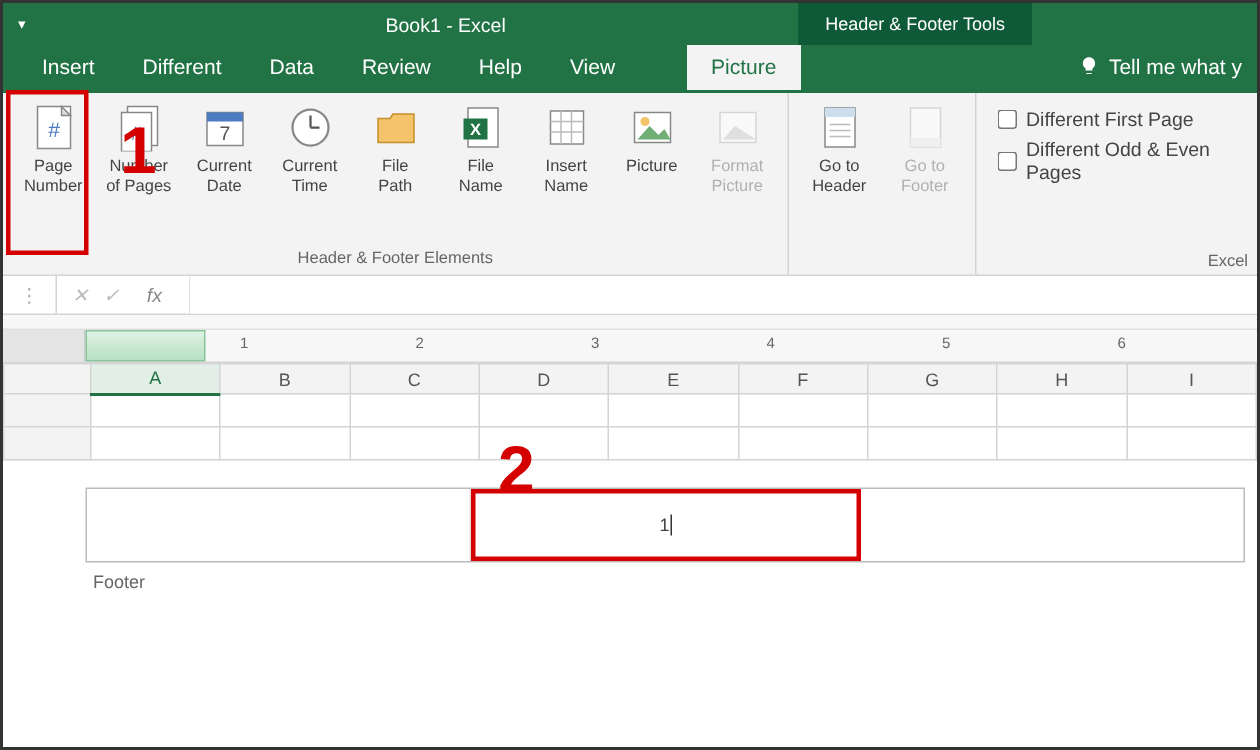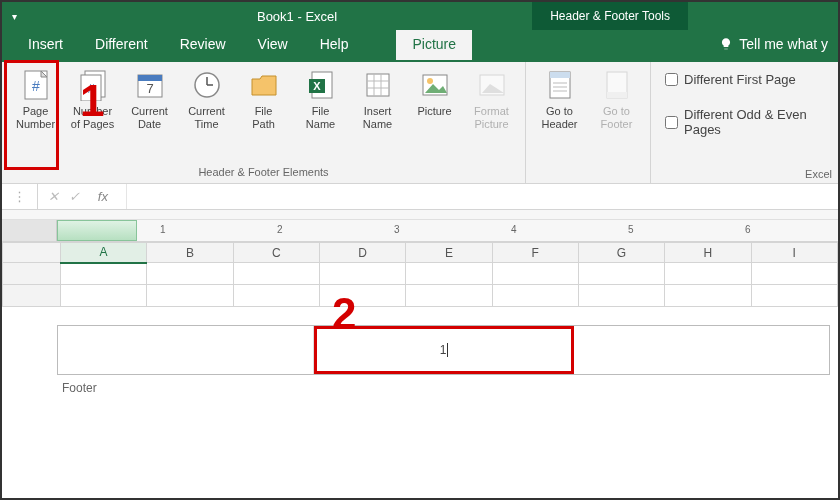--- a/index.html
+++ b/index.html
@@ -22,21 +22,21 @@
 
   
   .ribbon { background: #f3f3f3; height: 122px; border-bottom: 1px solid #d4d4d4; display: flex; position: relative; }
   .group { display: flex; flex-direction: column; border-right: 1px solid #d4d4d4; padding: 4px 6px 2px 6px; }
   .group .row { display: flex; gap: 2px; }
   .group .label { font-size: 11px; color: #666; text-align: center; margin-top: auto; padding-bottom: 3px; }
   .rb-btn { display: flex; flex-direction: column; align-items: center; width: 55px; padding: 2px 0; font-size: 11px; color: #444; line-height: 1.2; text-align: center; cursor: pointer; }
   .rb-btn .ico { width: 34px; height: 34px; margin-bottom: 3px; display:flex; align-items:center; justify-content:center; }
   .rb-btn.disabled { color: #b0b0b0; }
   .rb-btn.disabled .ico { filter: grayscale(100%); opacity: 0.5; }
-  .options-group { display:flex; flex-direction:column; gap:20px; padding:10px 10px 2px 14px; font-size: 13px; color:#444; }
+  .options-group { display:flex; flex-direction:column; gap:5px; padding:10px 10px 2px 14px; font-size: 13px; color:#444; }
   .options-group label { display:flex; align-items:center; gap:6px; }
   .options-label { position:absolute; right:6px; bottom:3px; font-size:11px; color:#666; }
 
   .red-box-1 { border: 3px solid #d40000; position: absolute; left: 4px; top: 60px; width: 55px; height: 110px; pointer-events:none; }
   .anno-1 { position:absolute; left:80px; top:76px; color:#d40000; font-size:44px; font-weight:bold; pointer-events:none; font-family: Arial; }
 
   
   .fbar { height: 26px; border-bottom: 1px solid #d4d4d4; display:flex; align-items:center; background:#fff; font-size:13px; color:#888; }
   .fbar .namebox { width: 36px; border-right:1px solid #d4d4d4; height:100%; display:flex; align-items:center; justify-content:center; color:#aaa;}
   .fbar .fxbtns { display:flex; align-items:center; gap:10px; padding:0 10px; border-right:1px solid #e5e5e5; height:100%; color:#bbb; font-style:italic;}
@@ -76,23 +76,24 @@
   </div>
   <div class="title">Book1 - Excel</div>
   <div class="context-tab">Header &amp; Footer Tools</div>
   <div style="width:150px"></div>
 </div>
 
 <div class="tabs">
   <div class="spacer"></div>
   <div class="tab">Insert</div>
   <div class="tab">Different</div>
+  <div class="tab">Data</div>
   <div class="tab">Review</div>
+  <div class="tab">Help</div>
   <div class="tab">View</div>
-  <div class="tab">Help</div>
   <div style="width:32px"></div>
   <div class="tab active">Picture</div>
   <div class="tell">
     <svg class="bulb" viewBox="0 0 24 24">
         <path fill="#fff" d="M9 21h6v-1H9v1zm3-19C8 2 5 5 5 9c0 2.4 1.2 4.5 3 5.7V17h8v-2.3c1.8-1.2 3-3.3 3-5.7 0-4-3-7-7-7z"></path>
       </svg>
     <span>Tell me what y</span>
   </div>
 </div>
 

